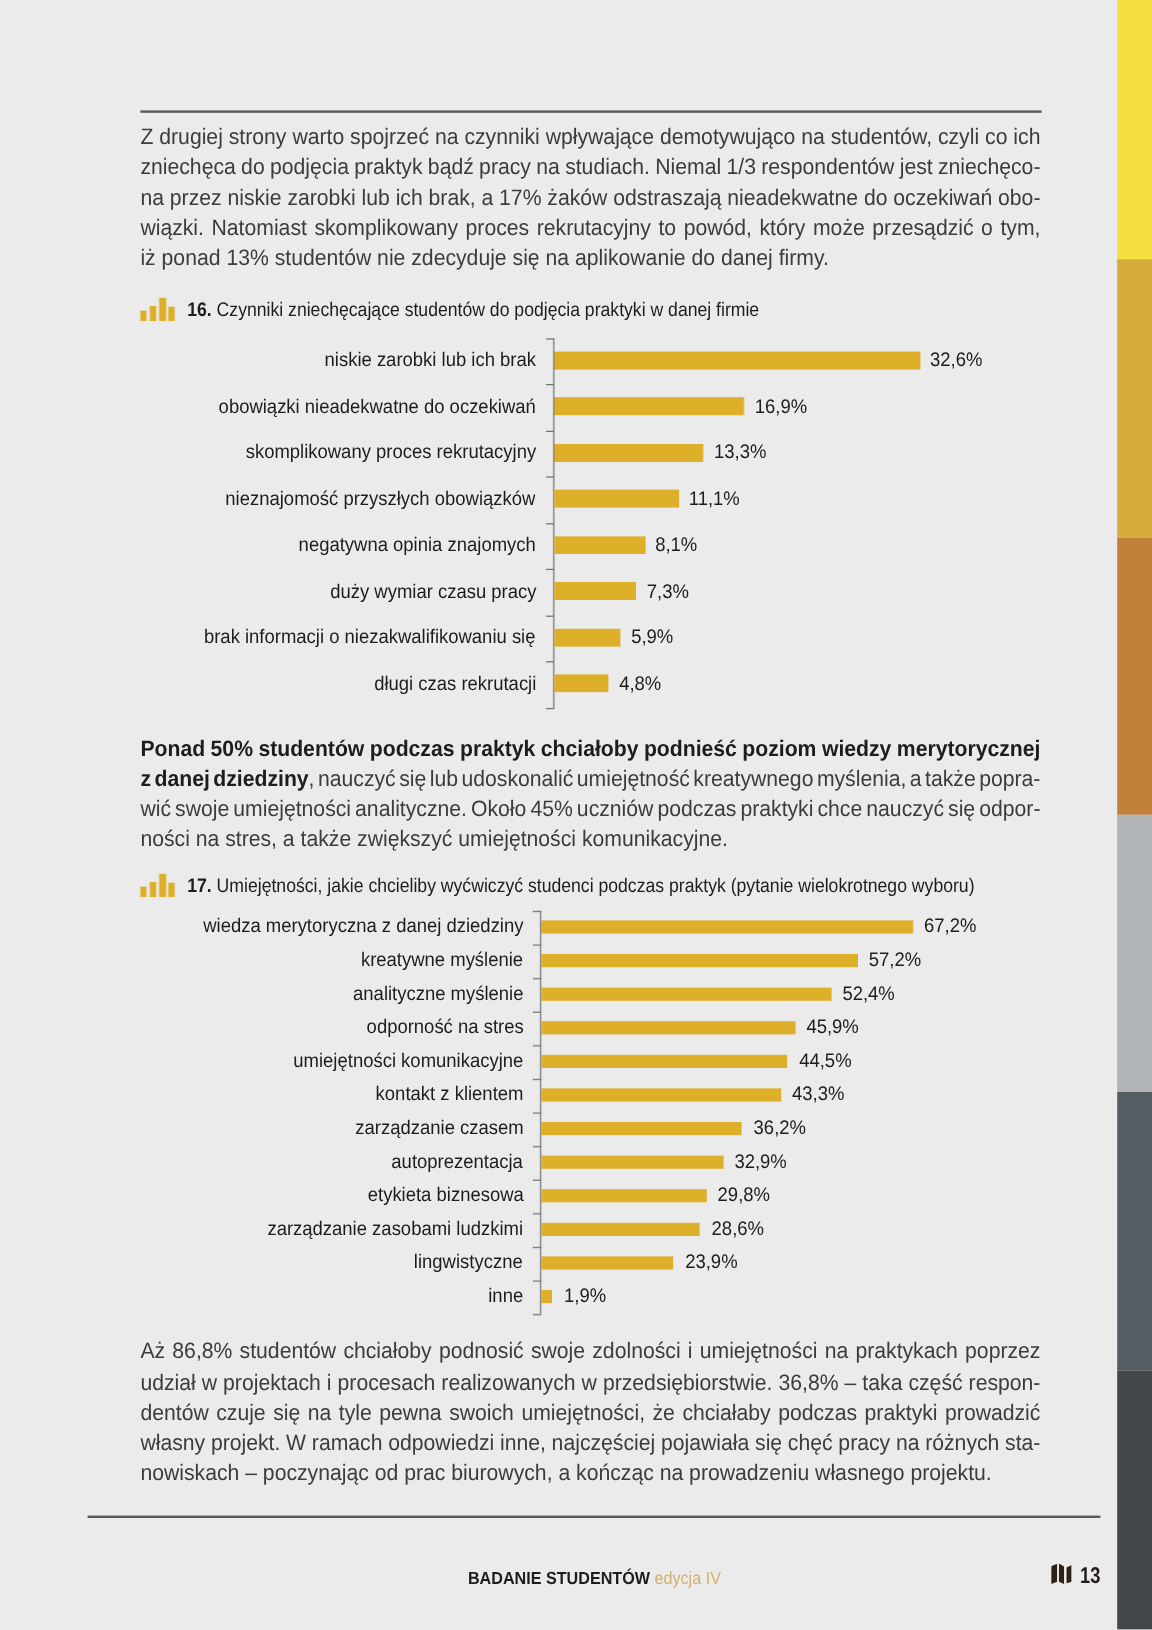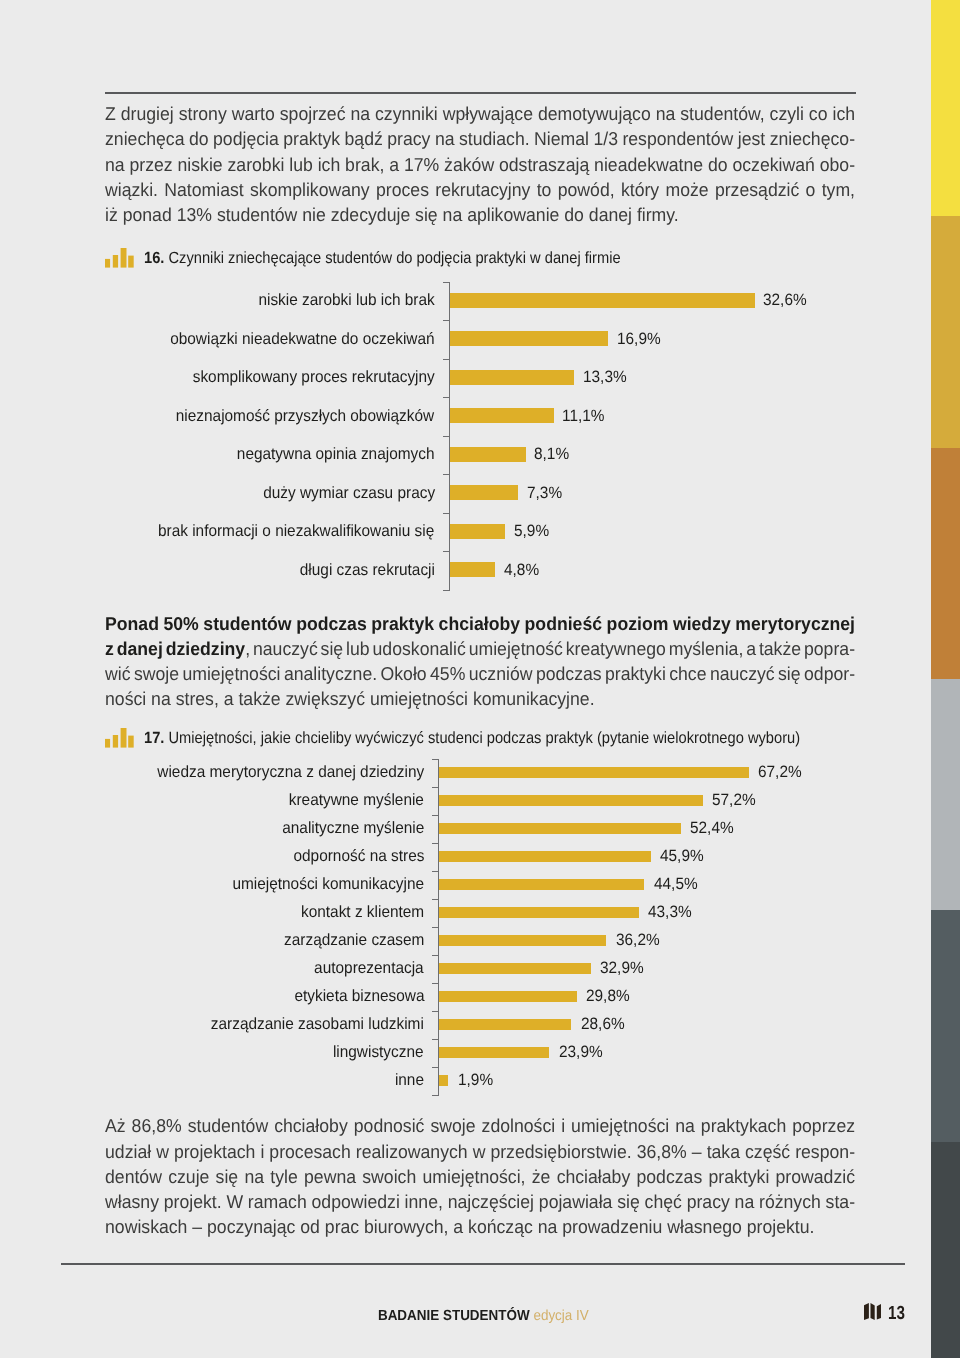--- a/index.html
+++ b/index.html
@@ -9,21 +9,21 @@
     width:960px;height:1358px;position:relative;overflow:hidden;
     background:#ebebeb;
     font-family:"Liberation Sans", sans-serif;
     color:#3b3b3b;
     -webkit-font-smoothing:antialiased;
     text-rendering:geometricPrecision;
   }
   .edge-strip{position:absolute;right:0;top:0;width:29px;height:1358px;}
   .edge-seg{position:absolute;left:0;width:29px;}
 
-  .page{position:absolute;left:0;top:0;width:931px;height:1358px;}
+  .page{position:absolute;left:12px;top:0;width:931px;height:1358px;}
 
   .rule{position:absolute;background:#58595b;}
   .rule-top{left:105px;top:92.0px;width:750.5px;height:1.7px;}
   .rule-bottom{left:60.8px;top:1263.1px;width:843.8px;height:1.7px;}
 
   .para{position:absolute;font-size:18.6px;line-height:25.3px;color:#3c3c3b;
         left:105px;width:790px;transform:scaleX(.9494);transform-origin:left top;
         backface-visibility:hidden;}
   .para b{font-weight:bold;color:#1d1d1b;}
   .pline{white-space:nowrap;}

